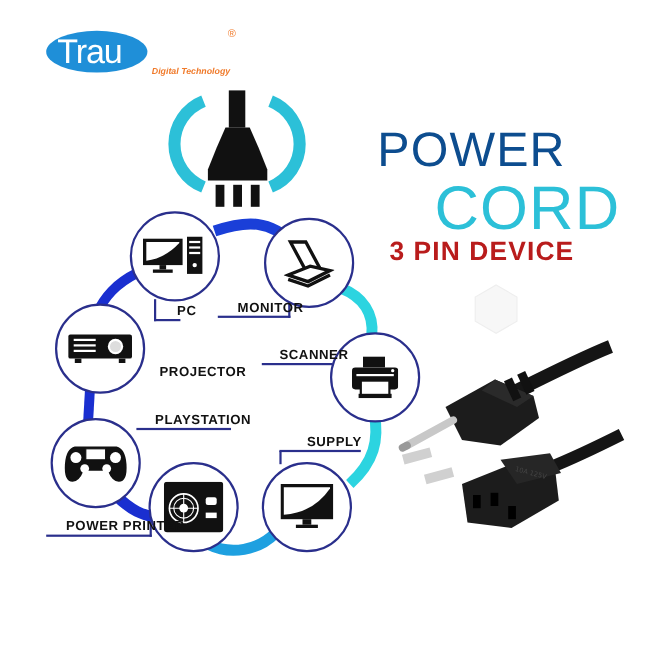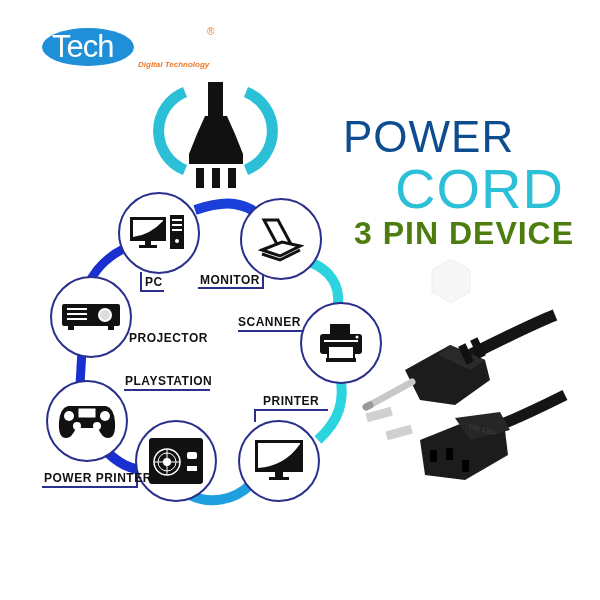--- a/index.html
+++ b/index.html
@@ -6,33 +6,33 @@
   body{width:600px;height:600px;position:relative;overflow:hidden;font-family:"DejaVu Sans",sans-serif;}
   .abs{position:absolute;}
   .logo{left:42px;top:22px;width:190px;height:50px;}
   .logo-oval{position:absolute;left:0;top:6px;width:92px;height:38px;border-radius:50%;background:#1f8fd8;}
   .logo-trau{position:absolute;left:10px;top:8px;color:#fff;font-family:"Liberation Sans",sans-serif;font-size:31px;letter-spacing:-1px;line-height:34px;}
   .logo-tech{position:absolute;left:94px;top:6px;color:#f07a2a;font-family:"Liberation Sans",sans-serif;font-style:italic;font-size:34px;line-height:36px;letter-spacing:-1px;}
   .logo-reg{position:absolute;left:165px;top:4px;color:#f07a2a;font-size:10px;font-family:"Liberation Sans",sans-serif;}
   .logo-sub{position:absolute;left:96px;top:38px;color:#f07a2a;font-size:8px;font-style:italic;font-weight:bold;font-family:"Liberation Sans",sans-serif;}
   .title1{left:343px;top:110px;font-family:"Liberation Sans",sans-serif;font-size:44px;line-height:54px;color:#0d4d8f;letter-spacing:1px;}
   .title2{left:395px;top:162px;font-family:"Liberation Sans",sans-serif;font-size:56px;line-height:54px;color:#2cc0d8;letter-spacing:1px;}
-  .title3{left:354px;top:215px;font-family:"Liberation Sans",sans-serif;font-weight:bold;font-size:32px;color:#4d7c0f;letter-spacing:1px;}
+  .title3{left:354px;top:215px;font-family:"Liberation Sans",sans-serif;font-weight:bold;font-size:24px;color:#b91c1c;letter-spacing:1px;}
   .circle{position:absolute;width:78px;height:78px;border-radius:50%;background:#fff;border:2px solid #2a2f8c;display:flex;align-items:center;justify-content:center;}
-  .label{position:absolute;font-family:"Liberation Sans",sans-serif;font-weight:bold;font-size:12px;color:#111;letter-spacing:0.5px;}
+  .label{position:absolute;font-family:"Liberation Sans",sans-serif;font-weight:bold;font-size:12px;color:#111;letter-spacing:0.5px;margin-left:16px;}
   .uline{position:absolute;height:2px;background:#2a2f8c;}
   .vline{position:absolute;width:2px;background:#2a2f8c;}
   svg{display:block;}
 </style>
 </head>
 <body>
 
 <div class="abs logo">
   <div class="logo-oval"></div>
-  <span class="logo-trau">Tech</span>
+  <span class="logo-trau">Trau</span>
   <span class="logo-reg">®</span>
   <span class="logo-sub">Digital Technology</span>
 </div>
 
 <div class="abs title1">POWER</div>
 <div class="abs title2">CORD</div>
 <div class="abs title3">3 PIN DEVICE</div>
 
 <svg class="abs" style="left:0;top:0" width="600" height="600">
   <defs>
@@ -140,21 +140,21 @@
 <div class="circle" style="left:238px;top:420px">
   <svg width="48" height="42" viewBox="0 0 48 42">
     <rect x="0" y="0" width="48" height="32" fill="#111"></rect>
     <path d="M3 28 Q30 26 45 4 L45 3 L3 3 Z" fill="#fff"></path>
     <rect x="20" y="32" width="8" height="5" fill="#111"></rect>
     <rect x="14" y="37" width="20" height="3" fill="#111"></rect>
   </svg>
 </div>
 <div class="vline" style="left:254px;top:410px;height:12px"></div>
 <div class="uline" style="left:254px;top:409px;width:74px"></div>
-<div class="label" style="left:263px;top:394px">PRINTER</div>
+<div class="label" style="left:263px;top:394px">SUPPLY</div>
 
 <div class="circle" style="left:135px;top:420px">
   <svg width="54" height="46" viewBox="0 0 54 46">
     <rect x="0" y="0" width="54" height="46" rx="3" fill="#111"></rect>
     <circle cx="18" cy="24" r="13" fill="none" stroke="#fff" stroke-width="1.5"></circle>
     <circle cx="18" cy="24" r="9" fill="none" stroke="#fff" stroke-width="1"></circle>
     <circle cx="18" cy="24" r="4" fill="#fff"></circle>
     <line x1="5" y1="24" x2="31" y2="24" stroke="#fff"></line>
     <line x1="18" y1="11" x2="18" y2="37" stroke="#fff"></line>
     <rect x="38" y="14" width="10" height="7" rx="2" fill="#fff"></rect>

